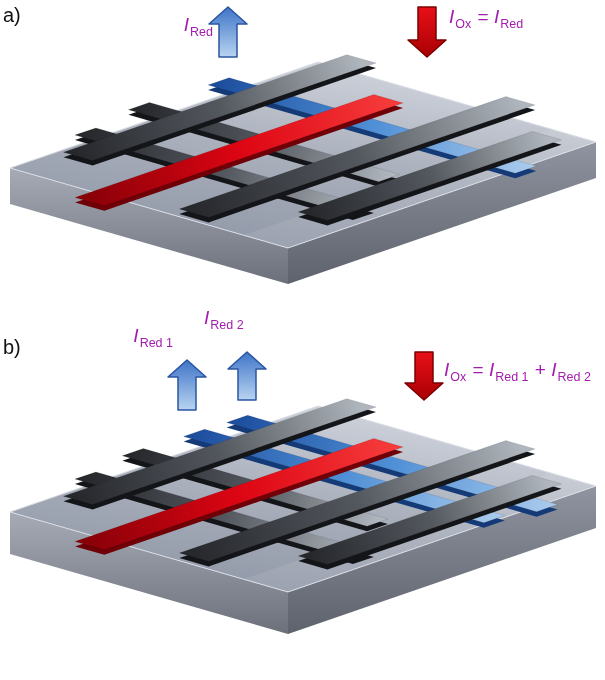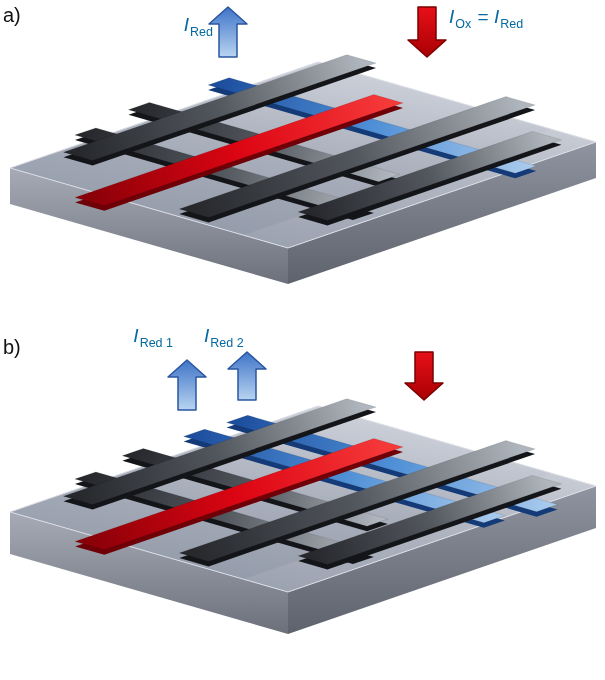--- a/index.html
+++ b/index.html
@@ -1,20 +1,20 @@
 <!DOCTYPE html>
 <html><head>
 <meta charset="utf-8">
 <style>
   html,body{margin:0;padding:0;background:#ffffff}
   .stage{position:relative;width:605px;height:680px;background:#ffffff;overflow:hidden;
          font-family:"Liberation Sans",sans-serif}
   .stage svg{position:absolute;left:0;top:0}
   .panel-label{position:absolute;font-size:20px;color:#111}
-  .lbl{position:absolute;font-size:19px;color:#0369a1;white-space:nowrap;line-height:1.1}
+  .lbl{position:absolute;font-size:19px;color:#a21caf;white-space:nowrap;line-height:1.1}
   .lbl .sym{font-style:italic}
   .lbl .sb{font-size:12.5px;position:relative;top:4.5px;padding:0 1px 0 1px}
 </style>
 </head>
 <body>
 
 <div class="stage">
 
   <svg id="diagram" width="605" height="680" viewBox="0 0 605 680">
       <defs>
@@ -186,18 +186,21 @@
   </div>
 
   <div class="lbl" style="left:449px;top:7px">
     <span class="sym">I</span><span class="sb">Ox</span><span> = </span><span class="sym">I</span><span class="sb">Red</span>
   </div>
 
   <div class="lbl" style="left:116px;top:326px;width:58px;text-align:right">
     <span class="sym">I</span><span class="sb">Red 1</span>
   </div>
 
-  <div class="lbl" style="left:204px;top:326px">
+  <div class="lbl" style="left:204px;top:308px">
     <span class="sym">I</span><span class="sb">Red 2</span>
   </div>
 
+  <div class="lbl" style="left:444px;top:360px">
+    <span class="sym">I</span><span class="sb">Ox</span><span> = </span><span class="sym">I</span><span class="sb">Red 1</span><span> + </span><span class="sym">I</span><span class="sb">Red 2</span>
+  </div>
 
 </div>
 
 </body></html>

